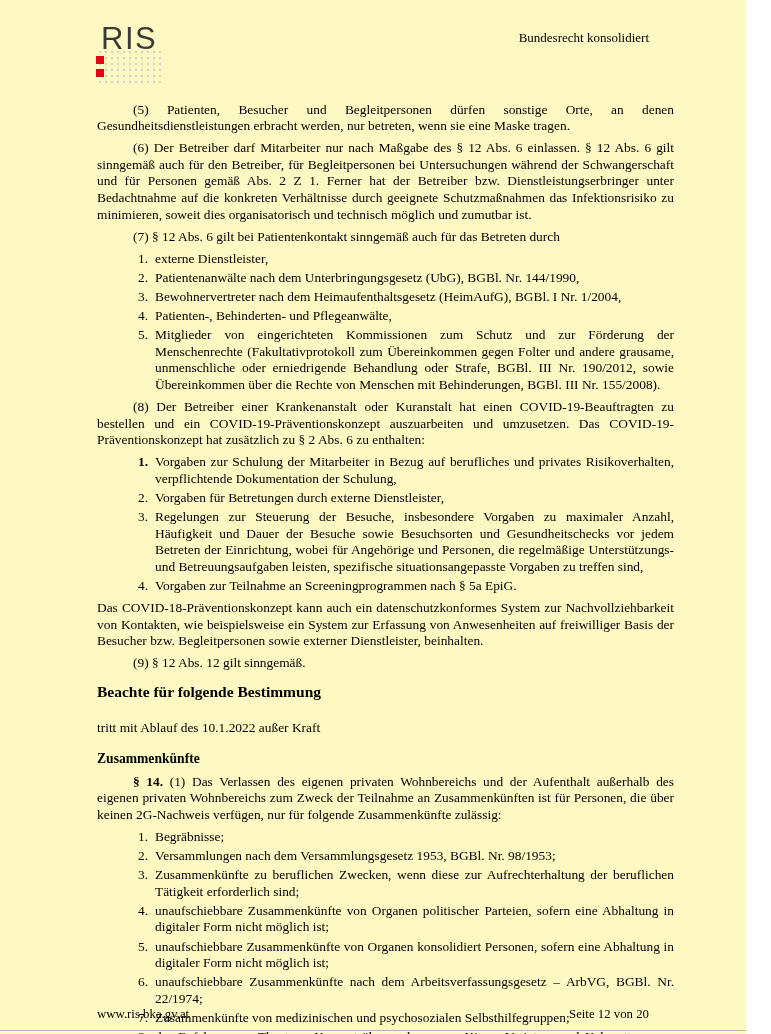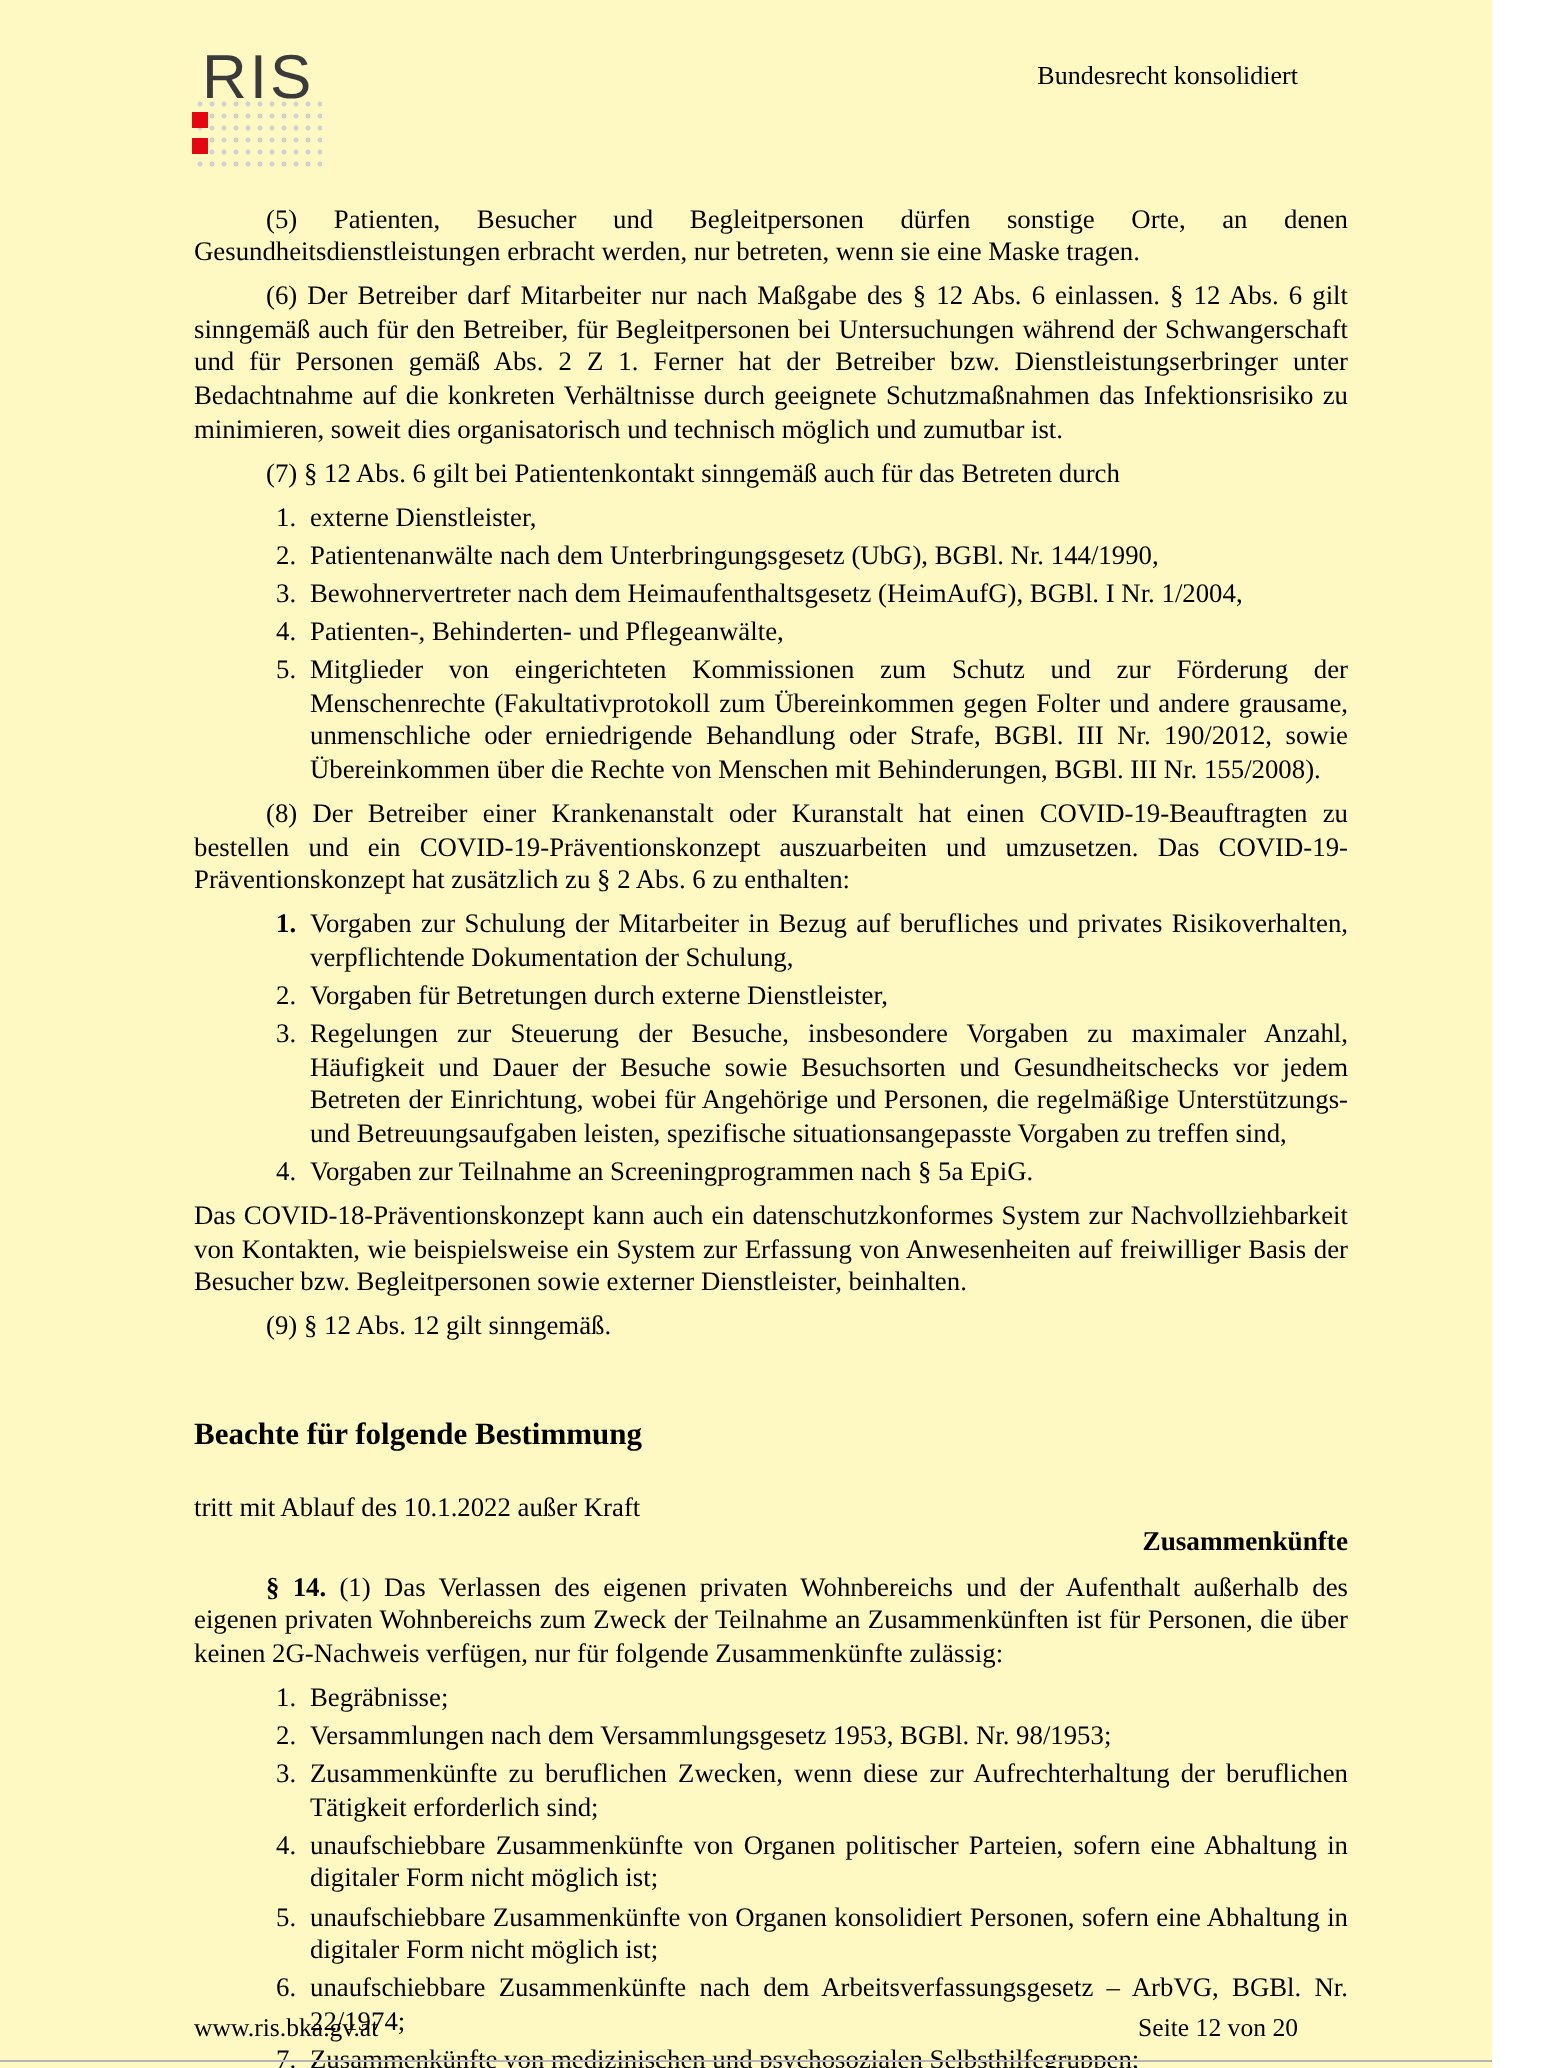--- a/index.html
+++ b/index.html
@@ -18,23 +18,23 @@
   .header-right{position:absolute;right:97px;top:30px;font-size:13px;}
   
   .main{position:absolute;left:97px;top:96px;width:577px;font-size:13.4px;line-height:16.6px;}
   .para{margin:5.5px 0;text-align:justify;text-indent:36px;}
   .para.noindent{text-indent:0;}
   .hang-list{margin:2.5px 0;}
   .hang-item{display:flex;margin:2.5px 0 2.5px 41px;}
   .hang-item .num{flex:0 0 17px;}
   .hang-item .txt{flex:1;text-align:justify;font-family:Liberation Serif, serif;}
   .b{font-weight:bold;}
-  .note-heading{font-size:15.5px;font-weight:bold;margin:38px 0 0 0;}
+  .note-heading{font-size:15.5px;font-weight:bold;margin:12px 0 0 0;}
   .note-text{margin:19px 0 0 0;}
-  .section-title{text-align:right;font-weight:bold;font-size:13.6px;margin:1px 0 6px 0;}
+  .section-title{text-align:left;font-weight:bold;font-size:13.6px;margin:15px 0 6px 0;}
   
   .footer{position:absolute;left:97px;right:97px;top:1007px;display:flex;
           justify-content:space-between;font-size:12.8px;}
   .page-bottom-line{position:absolute;left:0;width:771px;top:1030px;border-top:1px solid #b5b5b5;}
 </style>
 </head>
 <body>
 
 <div class="page">
 

